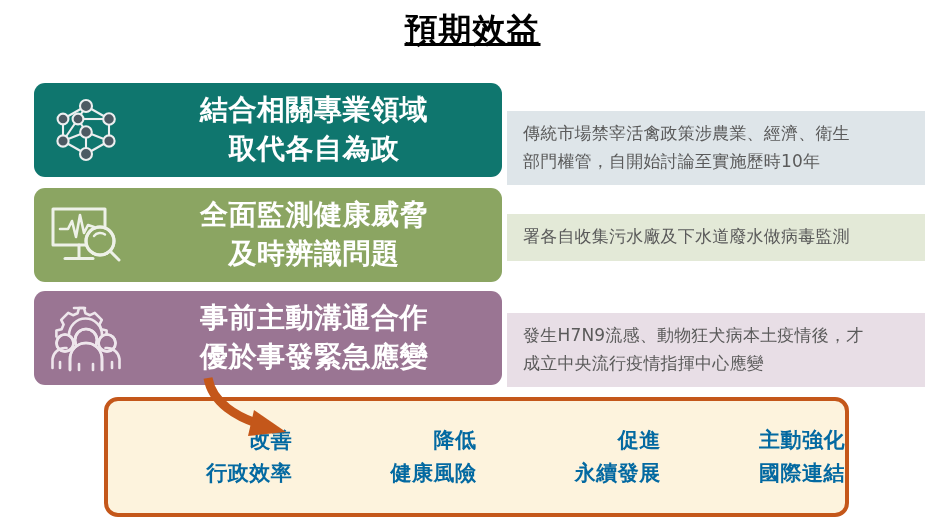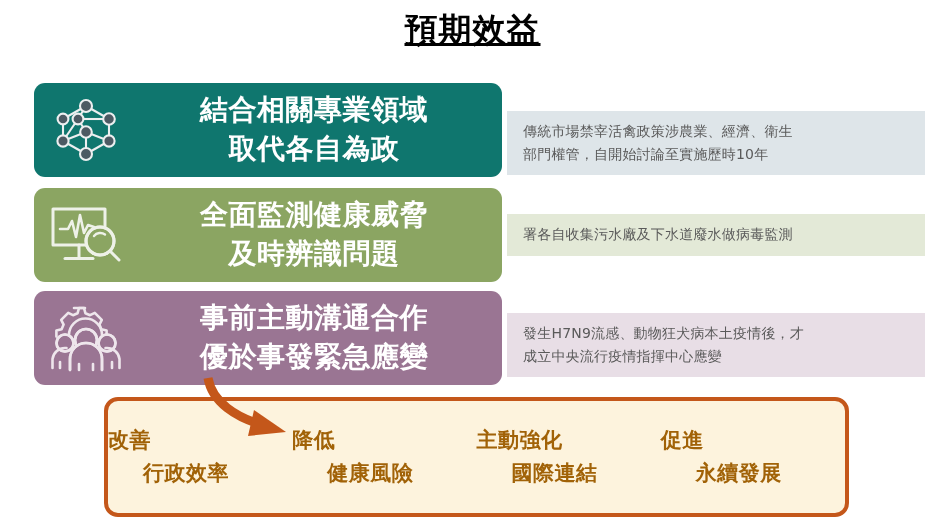--- a/index.html
+++ b/index.html
@@ -74,21 +74,21 @@
   .pill-text .l2 { display: block; }
 
   
   .note {
     position: absolute;
     left: 507px;
     width: 418px;
     box-sizing: border-box;
     padding: 9px 14px 10px 16px;
     color: #5a5a5a;
-    font-size: 14px;
+    font-size: 17px;
     line-height: 1.62;
     letter-spacing: 0.2px;
   }
   .note-1 { top: 111px; }
   .note-2 { top: 214px; }
   .note-3 { top: 313px; }
   .note .l2 { display: block; }
 
   
   .outcome-box {
@@ -100,22 +100,22 @@
     box-sizing: border-box;
     background: #fdf3dd;
     border: 4px solid #c4571a;
     border-radius: 14px;
     display: flex;
     align-items: center;
     z-index: 1;
   }
   .outcome-item {
     flex: 1 1 0;
-    text-align: left;
-    color: #a16207;
+    text-align: right;
+    color: #0369a1;
     font-size: 21px;
     font-weight: bold;
     line-height: 1.55;
     letter-spacing: 0.5px;
   }
   .outcome-item .l2 { display: block; padding-left: 35px; }
 
   
   .arrow {
     position: absolute;
@@ -231,26 +231,26 @@
 <div class="outcome-box">
   <div class="outcome-item">
     <span>改善</span>
     <span class="l2">行政效率</span>
   </div>
   <div class="outcome-item">
     <span>降低</span>
     <span class="l2">健康風險</span>
   </div>
   <div class="outcome-item">
+    <span>促進</span>
+    <span class="l2">永續發展</span>
+  </div>
+  <div class="outcome-item">
     <span>主動強化</span>
     <span class="l2">國際連結</span>
-  </div>
-  <div class="outcome-item">
-    <span>促進</span>
-    <span class="l2">永續發展</span>
   </div>
 </div>
 
 <div class="arrow">
   <svg width="130" height="70" viewBox="0 0 130 70" fill="none">
     <path d="M16 4 C20 28, 44 44, 74 52" stroke="#c4571a" stroke-width="9" stroke-linecap="butt"></path>
     <polygon points="62,36 94,58 56,62" fill="#c4571a"></polygon>
   </svg>
 </div>
 

